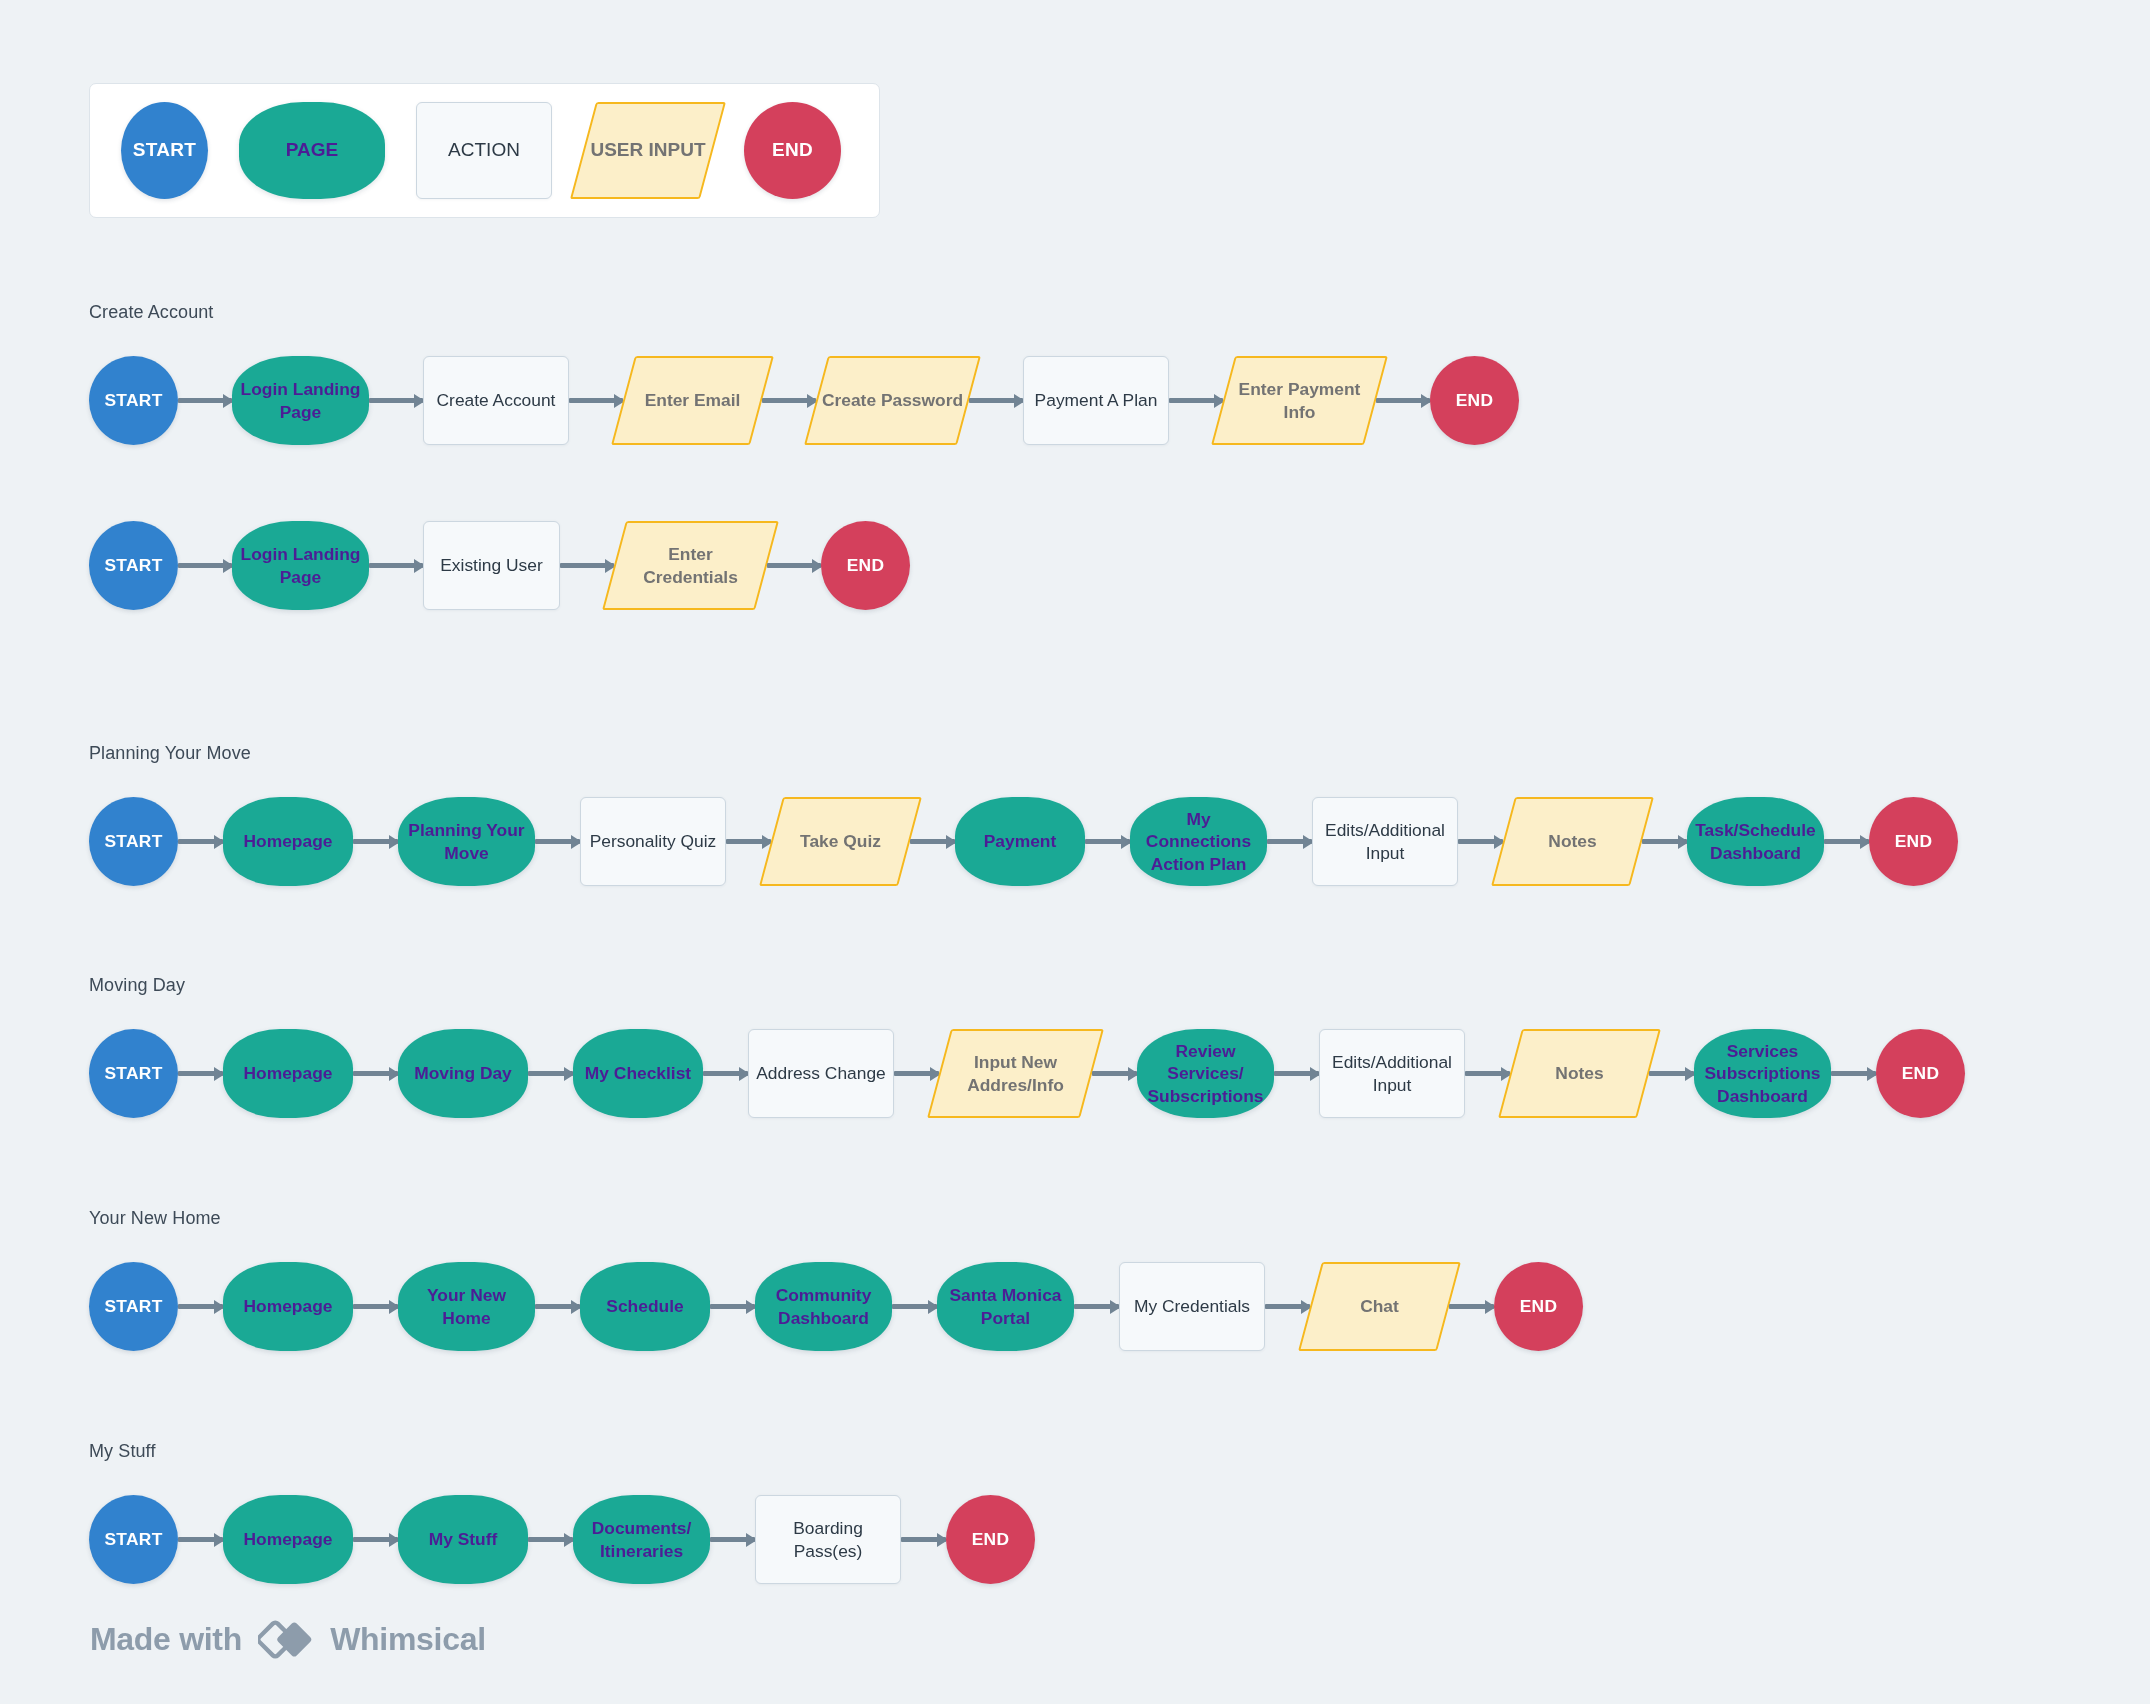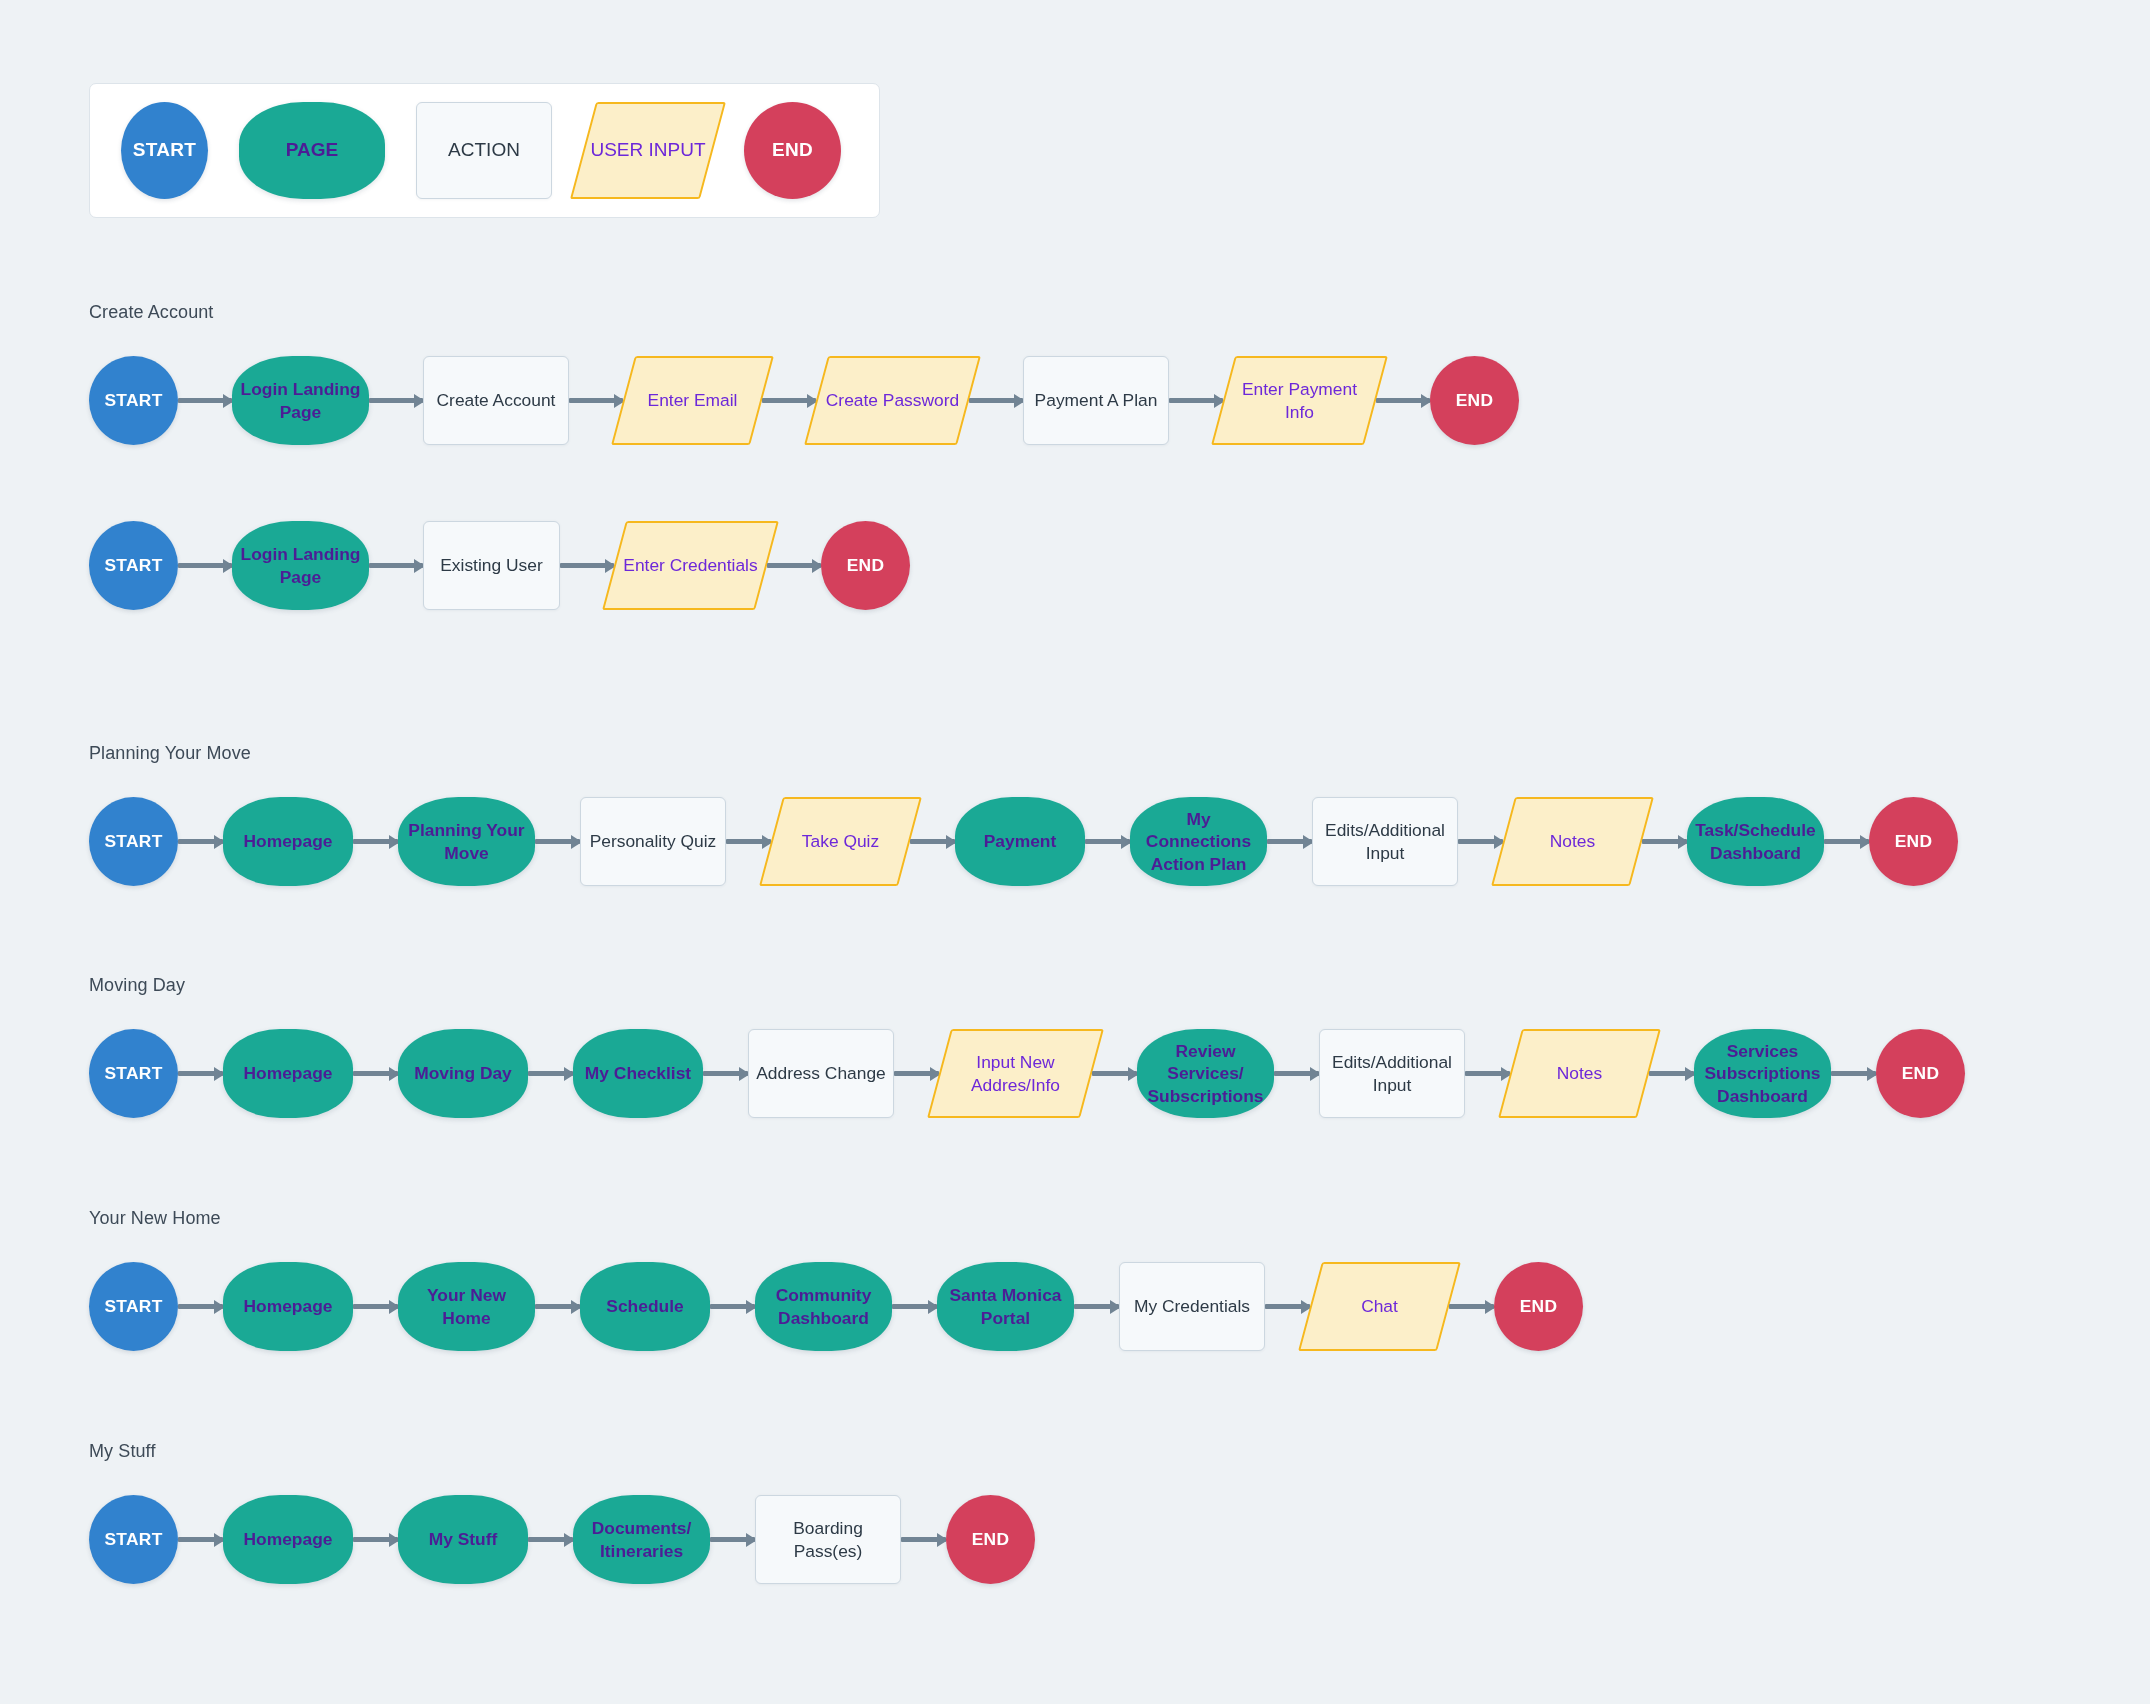--- a/index.html
+++ b/index.html
@@ -82,22 +82,22 @@
     background: #f6f9fb;
     border: 1.7px solid #ccd7e0;
     border-radius: 6px;
     color: #2d3a46;
     font-weight: 400;
     box-shadow: 0 0.9px 2.6px rgba(60,80,100,0.06);
   }
 
   
   .shape-input {
-    color: #6d28d9;
-    font-weight: 400;
+    color: #737373;
+    font-weight: 700;
     background: transparent;
   }
   .shape-input::before {
     content: "";
     position: absolute;
     left: 0; top: 0; right: 0; bottom: 0;
     background: #fcefc9;
     border: 2.2px solid #f6b81e;
     transform: skewX(-15deg);
     border-radius: 2.6px;
@@ -417,15 +417,25 @@
             <span style="display: contents;"><span class="node-text">Boarding Pass(es)</span></span>
           </div>
           <div class="arrow" style="width: 45px;"></div>
           <div class="node shape-end fn-end" title="END">
             <span style="display: contents;"><span class="node-text">END</span></span>
           </div>
         </div>
       </div>
     </div>
 
+  <div class="brand">
+    <span class="brand-text">Made with</span>
+    <span>
+      <svg class="brand-mark" viewBox="0 0 66 52" aria-hidden="true">
+        <rect x="5" y="11" width="30" height="30" rx="4" transform="rotate(45 20 26)" fill="none" stroke="#8d9cab" stroke-width="5"></rect>
+        <rect x="27" y="11" width="30" height="30" rx="4" transform="rotate(45 42 26)" fill="#8d9cab"></rect>
+      </svg>
+    </span>
+    <span class="brand-text">Whimsical</span>
+  </div>
 
 </div>
 
 
 </body></html>

